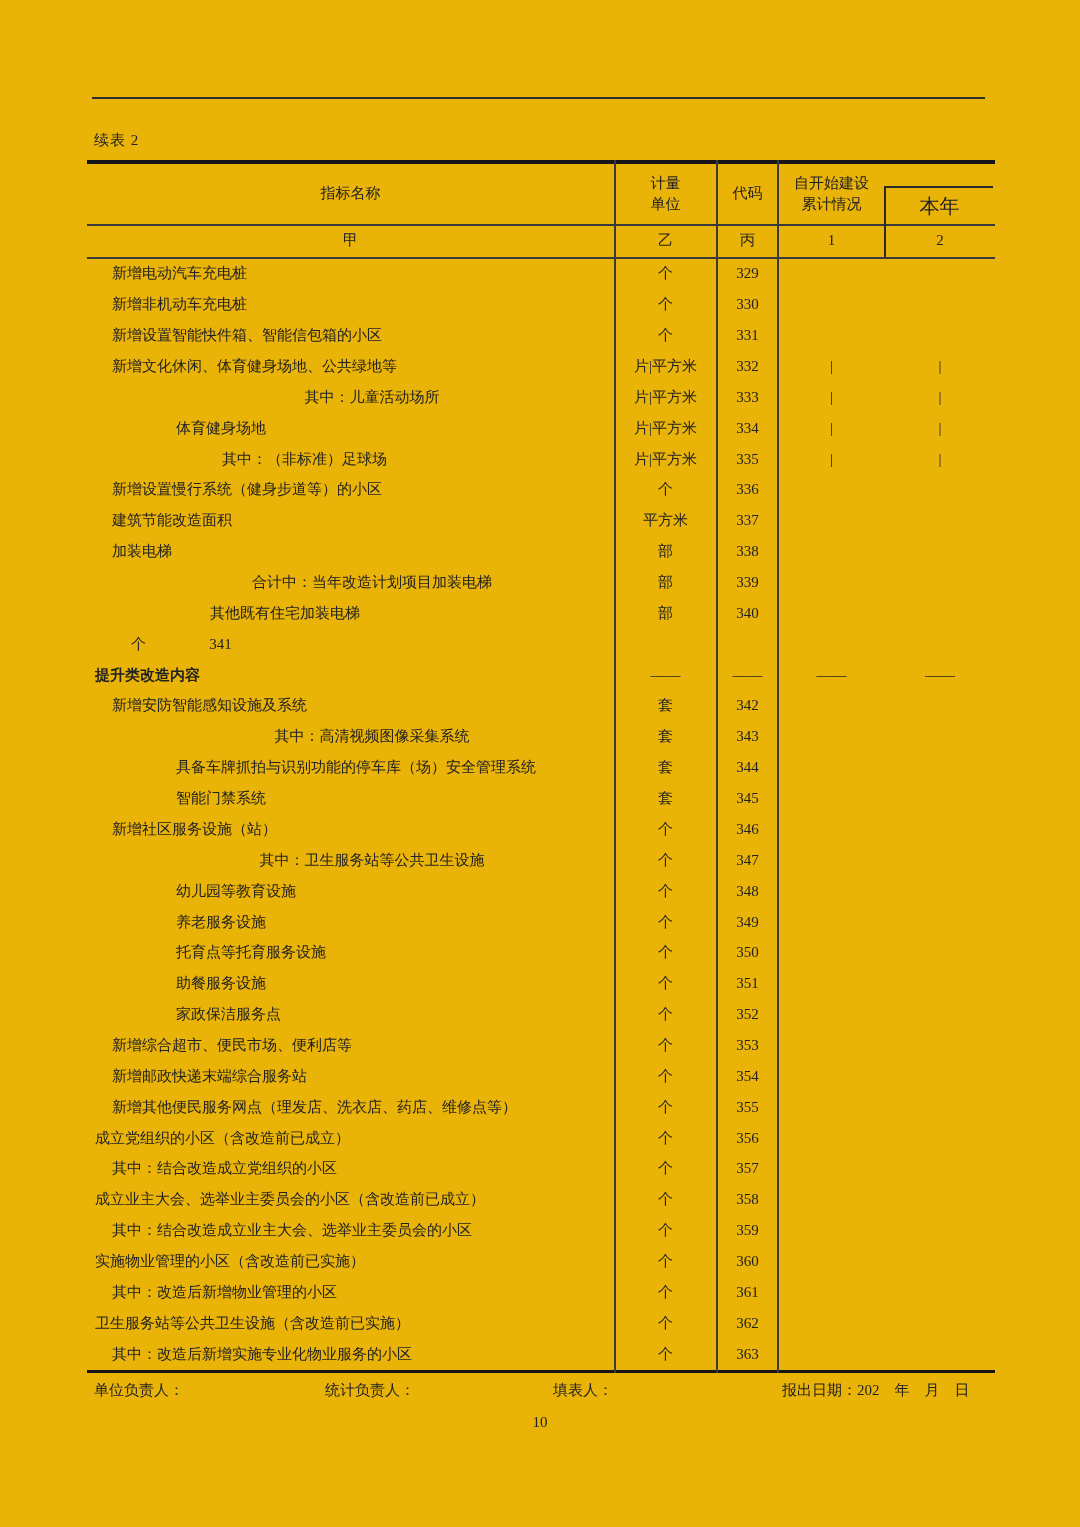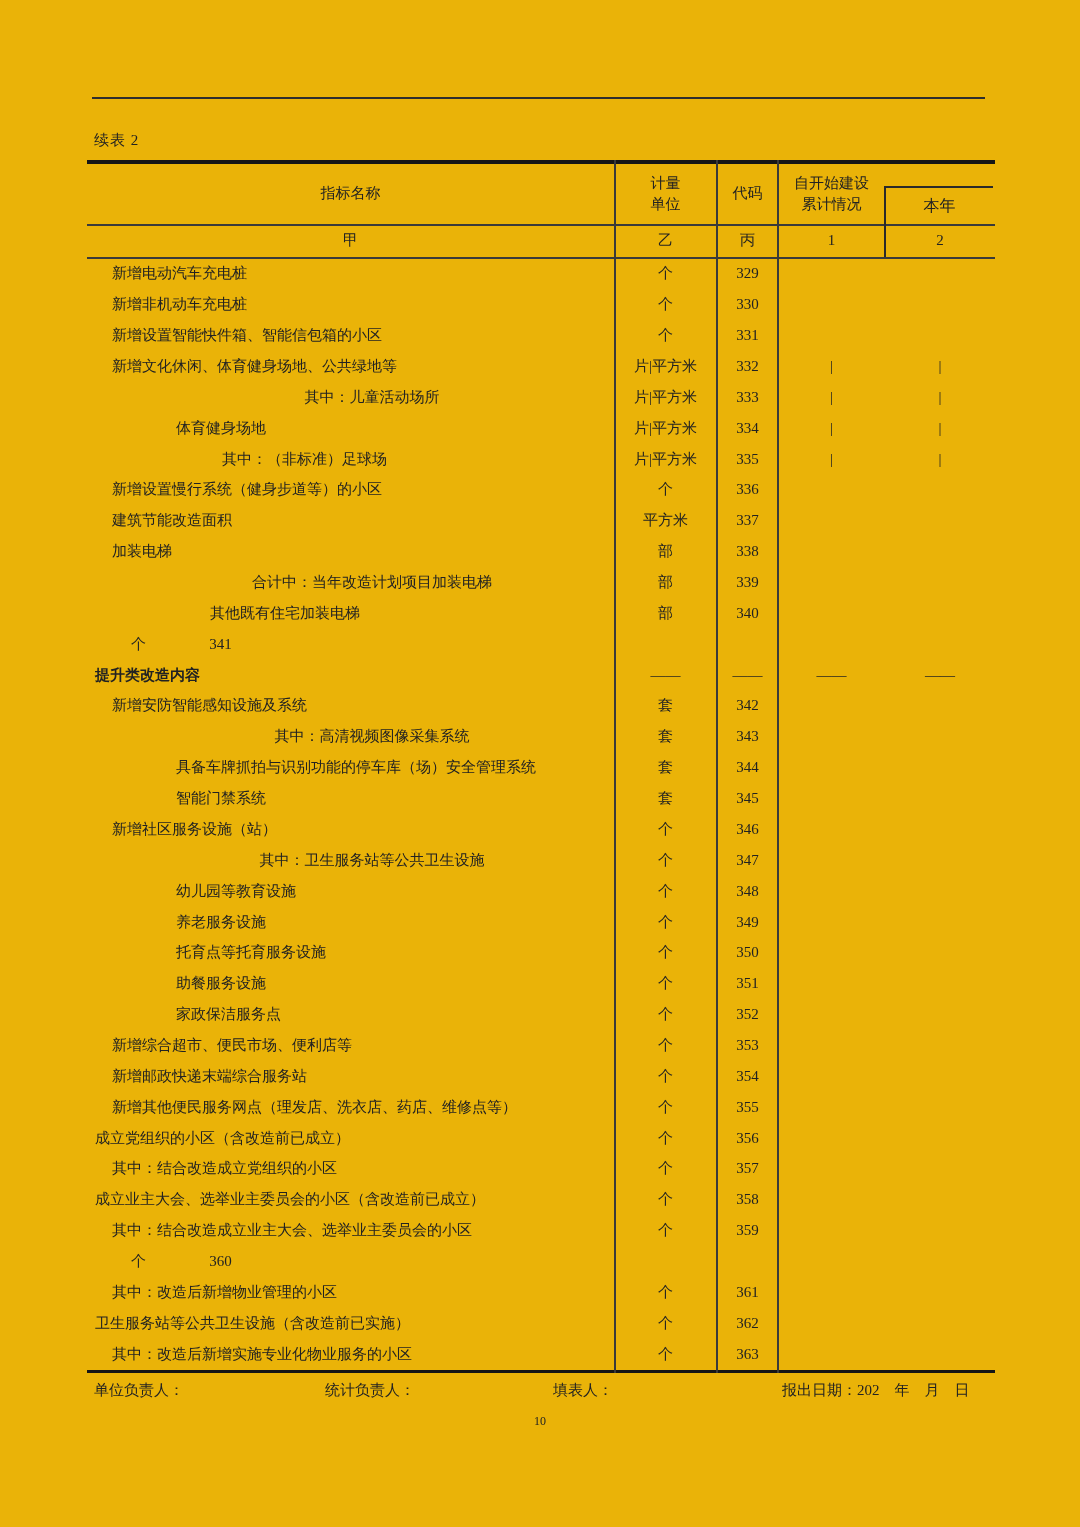--- a/index.html
+++ b/index.html
@@ -39,21 +39,21 @@
   .vline-3 { left: 690px; top: 0; width: 1.5px; height: 100%; }
   .year-box {
     position: absolute; left: 797px; top: 26px;
     width: 109px; height: 71px;
     border-top: 2px solid #2a2a2a; border-left: 2px solid #2a2a2a;
     box-sizing: border-box;
   }
   .year-label {
     position: absolute; left: 799px; top: 28px; width: 107px; height: 36px;
     display: flex; align-items: center; justify-content: center;
-    font-size: 16px;
+    font-size: 20px;
   }
   .header-r1 {
     position: absolute; left: 0; top: 3.5px; height: 60px; width: 908px;
     display: flex;
   }
   .header-r2 {
     position: absolute; left: 0; top: 64px; height: 33px; width: 908px;
     display: flex;
   }
   .hc { display: flex; flex-direction: column; align-items: center; justify-content: center;
@@ -74,21 +74,21 @@
   .ind0 { padding-left: 8px; }   .ind1 { padding-left: 25px; }
   .ind2 { padding-left: 43px; text-align: center; }  .ind3 { padding-left: 89px; }
   .ind4 { padding-left: 123px; } .ind5 { padding-left: 135px; }
   .bold { font-weight: bold; }
   
   .footer-item { position: absolute; top: 1381px; font-size: 15px; white-space: pre; }
   .f0 { left: 94px; }  .f1 { left: 325px; }
   .f2 { left: 553px; } .f3 { left: 782px; }
   .pageno {
     position: absolute; left: 0; top: 1414px; width: 1080px;
-    text-align: center; font-size: 12px;
+    text-align: center; font-size: 15px;
   }
 </style>
 </head>
 <body>
 
 <div class="page">
 
   <div class="top-rule"></div>
 
   <div class="cont-label">续表 2</div>
@@ -381,20 +381,21 @@
 
     <div class="trow">
       <div class="cell cell-name ind1">其中：结合改造成立业主大会、选举业主委员会的小区</div>
       <div class="cell cell-unit">个</div>
       <div class="cell cell-code">359</div>
       <div class="cell cell-c1"></div>
       <div class="cell cell-c2"></div>
     </div>
 
     <div class="trow">
+      <div class="cell cell-name ind0">实施物业管理的小区（含改造前已实施）</div>
       <div class="cell cell-unit">个</div>
       <div class="cell cell-code">360</div>
       <div class="cell cell-c1"></div>
       <div class="cell cell-c2"></div>
     </div>
 
     <div class="trow">
       <div class="cell cell-name ind1">其中：改造后新增物业管理的小区</div>
       <div class="cell cell-unit">个</div>
       <div class="cell cell-code">361</div>

